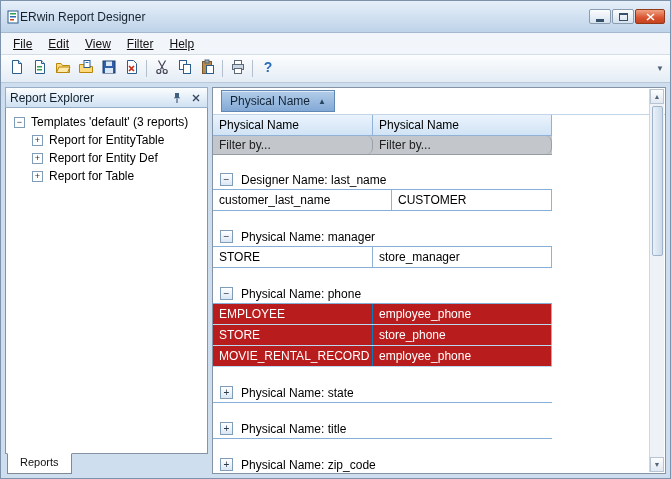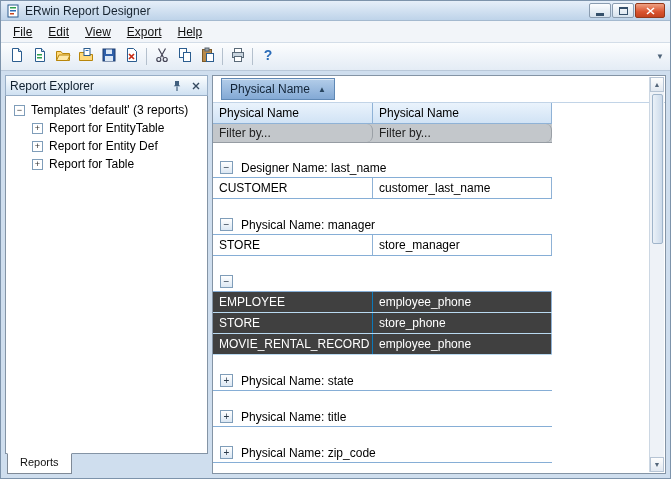--- a/index.html
+++ b/index.html
@@ -1,20 +1,20 @@
 <!DOCTYPE html>
 <html><head>
 <meta charset="utf-8">
 <style>
   * { box-sizing: border-box; margin: 0; padding: 0; }
   body { font-family: "Liberation Sans", sans-serif; font-size: 12px; color: #000; background:#9fb4c9; }
   .window { width: 671px; height: 479px; background: #cfdeee; border: 1px solid #7d93ab; display: flex; flex-direction: column; position: relative; }
 
   
-  .titlebar { height: 20px; display: flex; align-items: center; padding: 0 5px; gap: 5px;
+  .titlebar { height: 32px; display: flex; align-items: center; padding: 0 5px; 
     background: linear-gradient(#e6eff9, #bed3e9); border-bottom: 1px solid #a4b9cf; }
   .app-icon { width: 14px; height: 14px; display:inline-flex; }
   .title-text { flex: 1; font-size: 12px; color: #16232f; }
   .win-controls { display: flex; gap: 1px; }
   .wc { width: 22px; height: 15px; border: 1px solid #8a9cb0; border-radius: 2px;
     background: linear-gradient(#fcfdfe, #d6e2ee); display: flex; align-items: center; justify-content: center; cursor: default; }
   .wc .g-min { width: 8px; height: 3px; background: #35506b; margin-top: 7px; }
   .wc .g-max { width: 9px; height: 8px; border: 1px solid #35506b; border-top: 2px solid #35506b; background: transparent; }
   .wc.close { width: 30px; background: linear-gradient(#efa183, #d9532f 60%, #c4431f); border-color: #94381a; }
 
@@ -57,21 +57,21 @@
   .c0 { width: 160px; border-right: 1px solid #8fb2d6; }
   .c1 { flex: 1; border-right: 1px solid #8fb2d6; }
   .filter-row .c0, .filter-row .c1 { border-right-color: #9aa0a6; border-radius: 6px; }
   #groups { margin-top: 15px; width: 339px; }
   .group { margin-bottom: 16px; }
   .group-header { display: flex; align-items: center; height: 20px; gap: 8px; padding-left: 7px; border-bottom: 1px solid #86aed6; }
   .gbox { width: 13px; height: 13px; border: 1px solid #7f9db9; background: linear-gradient(#ffffff, #dbe7f3); font-size: 10px; line-height: 11px; text-align: center; color: #2a3a4a; flex: 0 0 auto; }
   .group-label { color: #000; }
   .grid-row { height: 21px; border-bottom: 1px solid #86aed6; }
   .cell { line-height: 20px; padding-left: 6px; white-space: nowrap; overflow: hidden; }
-  .grid-row.selected { background: #404040; color: #fff; }
+  .grid-row.selected { background: #b91c1c; color: #fff; }
   .grid-row.selected .c0 { border-right-color: #0b79bb; }
   .grid-row.selected { border-bottom-color: #b9d9f0; }
 
   
   .scrollbar { position: absolute; top: 1px; right: 1px; bottom: 1px; width: 15px; background: #eef2f7; border-left: 1px solid #ccd7e3; display: flex; flex-direction: column; align-items: center; }
   .sb-btn { width: 14px; height: 15px; background: linear-gradient(#fdfdfd, #e2e9f1); border: 1px solid #b6c4d4; color: #54667a; font-size: 7px; line-height: 13px; text-align: center; flex: 0 0 auto; }
   .sb-thumb { width: 11px; height: 150px; margin-top: 2px; background: linear-gradient(90deg, #eaf1f8, #ccdaea); border: 1px solid #9fb4ca; border-radius: 2px; }
   .sb-spacer { flex: 1; }
 </style>
 </head>
@@ -101,21 +101,21 @@
             <path d="M1 1l7 6M8 1l-7 6" stroke="#fff" stroke-width="1.6"></path>
           </svg>
       </div>
     </div>
   </div>
 
   <div class="menubar" id="menubar">
       <div class="menu-item">File</div>
       <div class="menu-item">Edit</div>
       <div class="menu-item">View</div>
-      <div class="menu-item">Export</div>
+      <div class="menu-item">Filter</div>
       <div class="menu-item">Help</div>
     </div>
 
   <div class="toolbar" id="toolbar">
       <div class="tbtn">
         <span><svg width="16" height="16" viewBox="0 0 16 16">
             <path d="M3.5 1.5h6l3 3v10h-9z" fill="#fff" stroke="#2b5d8f"></path>
             <path d="M9.5 1.5v3h3" fill="#cfe0ef" stroke="#2b5d8f"></path>
           </svg></span>
       </div>
@@ -249,37 +249,38 @@
           <div class="filter-cell c0">Filter by...</div>
           <div class="filter-cell c1">Filter by...</div>
         </div>
         <div id="groups">
             <div class="group">
               <div class="group-header">
                 <div class="gbox">−</div>
                 <div class="group-label">Designer Name: last_name</div>
               </div>
               <div class="grid-row">
+                <div class="cell c1">customer_last_name</div>
                 <div class="cell c0">CUSTOMER</div>
-                <div class="cell c1">customer_last_name</div>
               </div>
             </div>
             <div class="group">
               <div class="group-header">
                 <div class="gbox">−</div>
                 <div class="group-label">Physical Name: manager</div>
               </div>
               <div class="grid-row">
                 <div class="cell c0">STORE</div>
                 <div class="cell c1">store_manager</div>
               </div>
             </div>
             <div class="group">
               <div class="group-header">
                 <div class="gbox">−</div>
+                <div class="group-label">Physical Name: phone</div>
               </div>
               <div class="grid-row selected">
                 <div class="cell c0">EMPLOYEE</div>
                 <div class="cell c1">employee_phone</div>
               </div>
               <div class="grid-row selected">
                 <div class="cell c0">STORE</div>
                 <div class="cell c1">store_phone</div>
               </div>
               <div class="grid-row selected">

